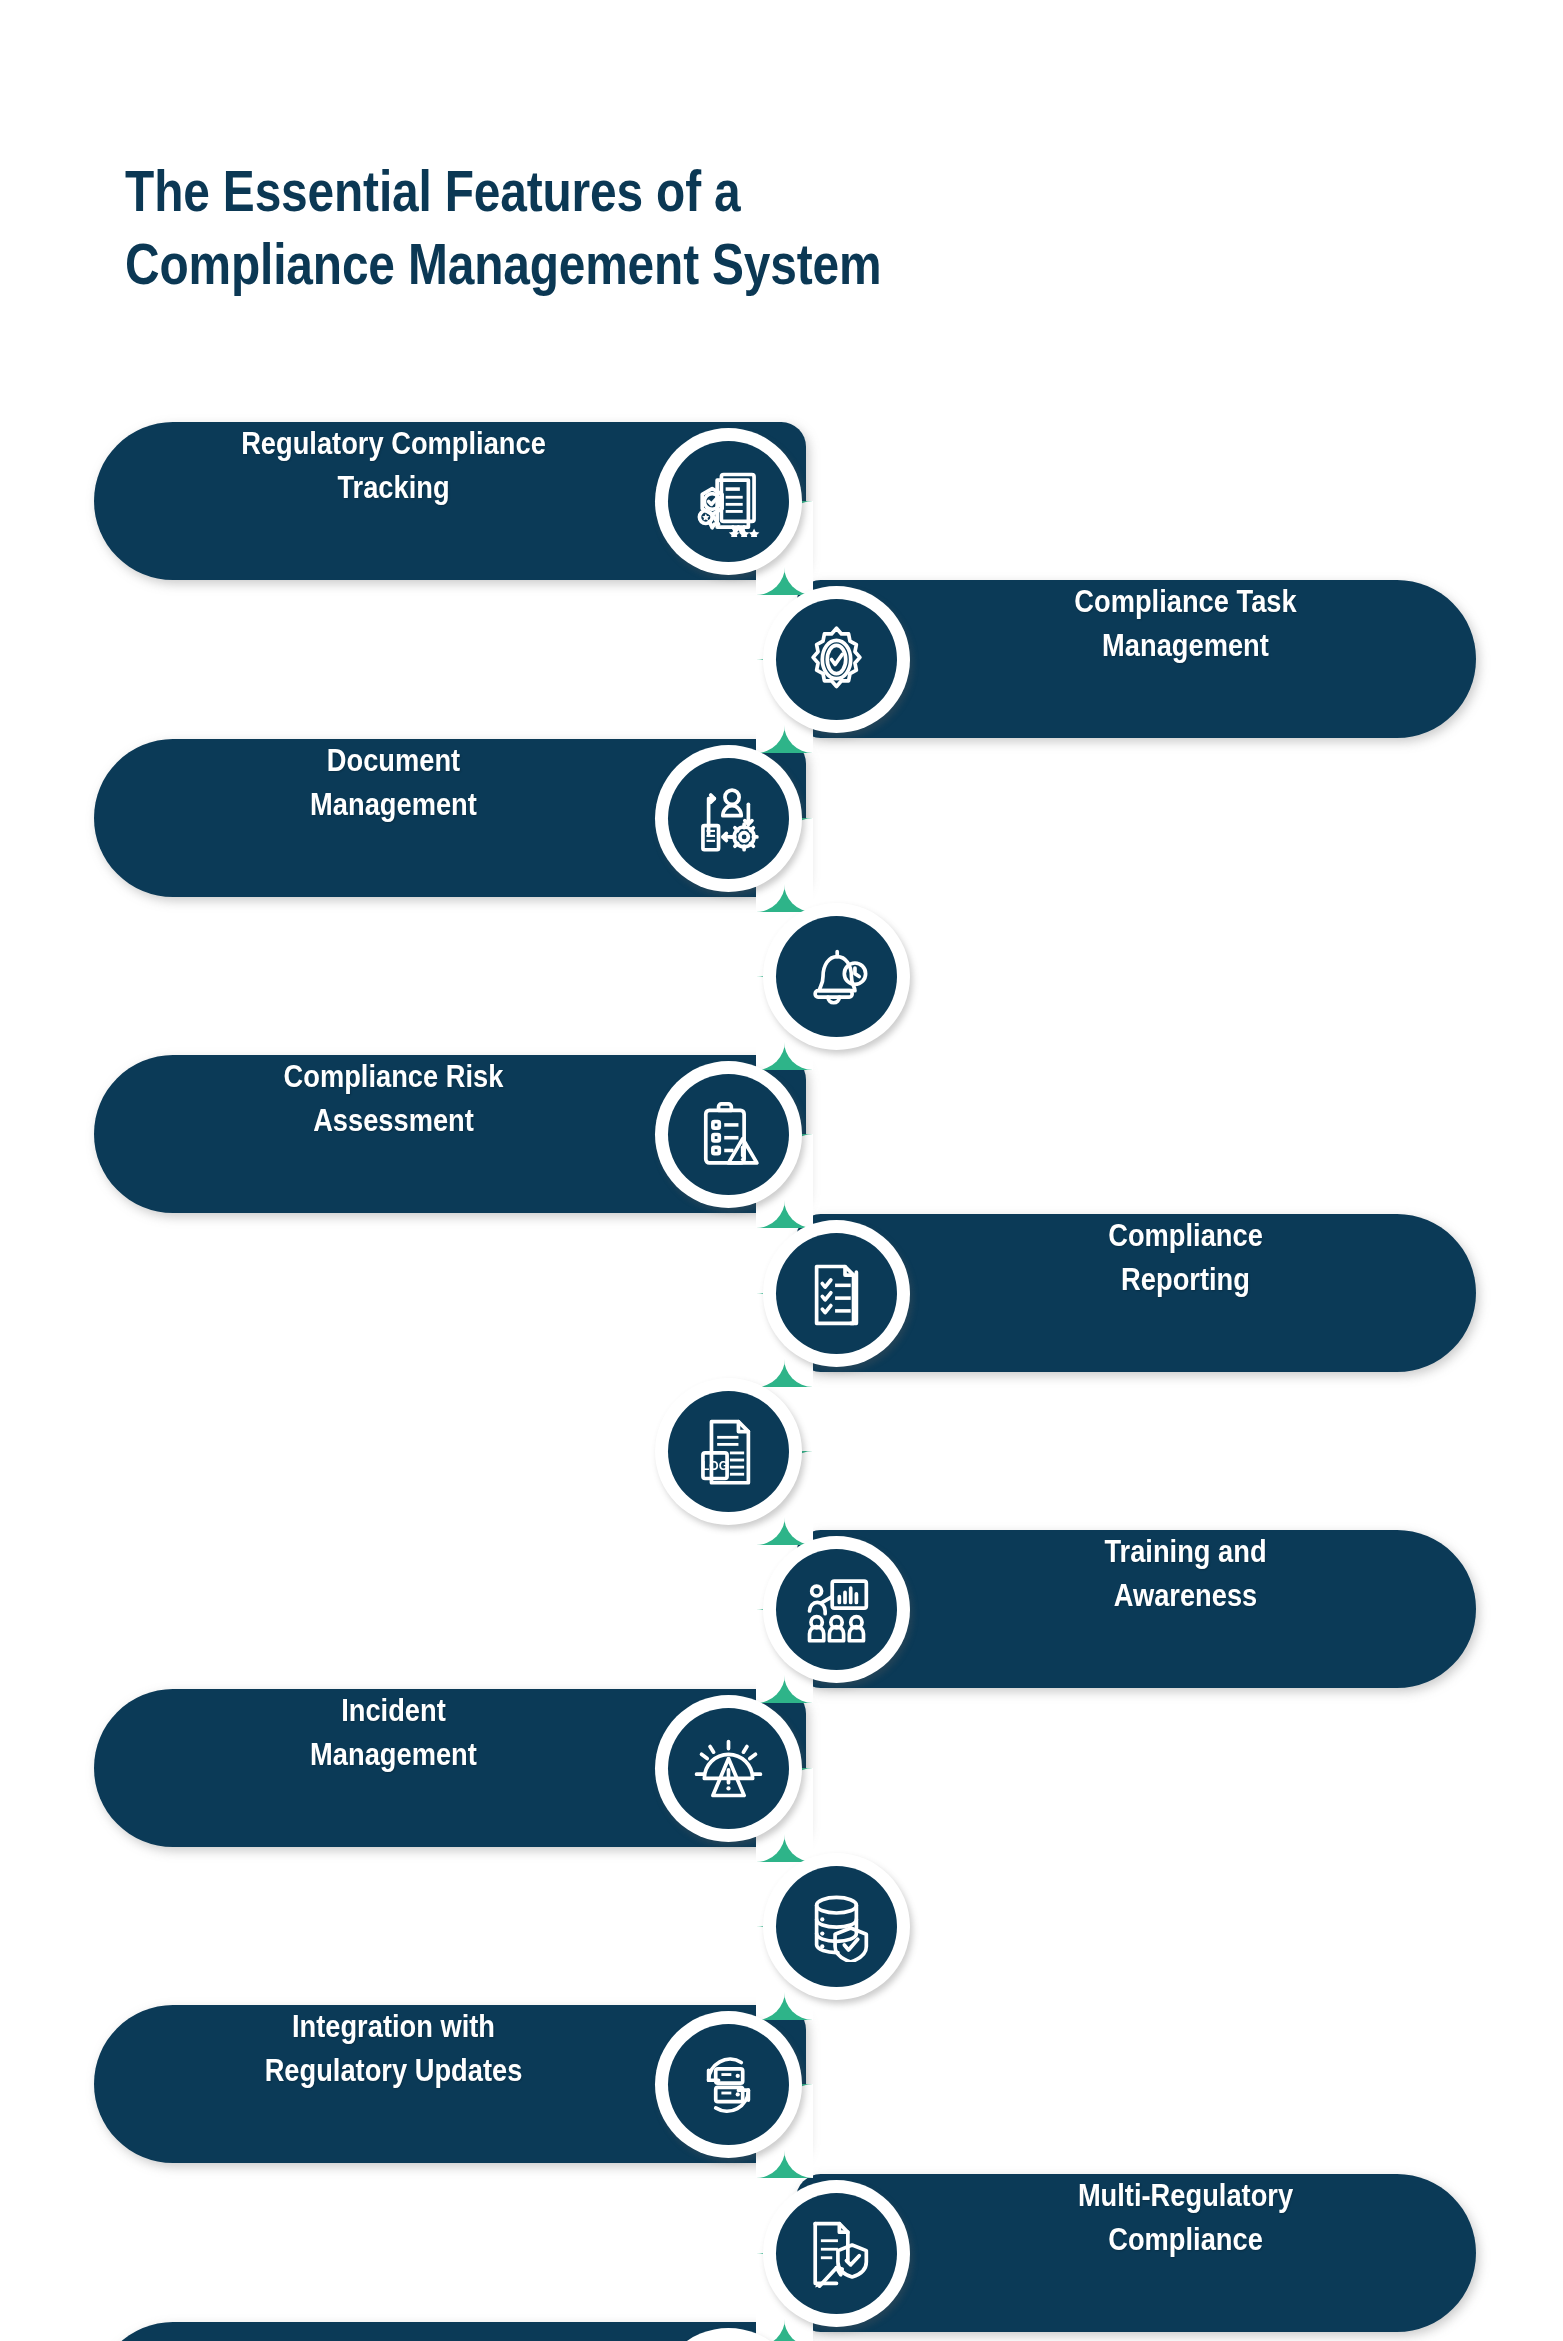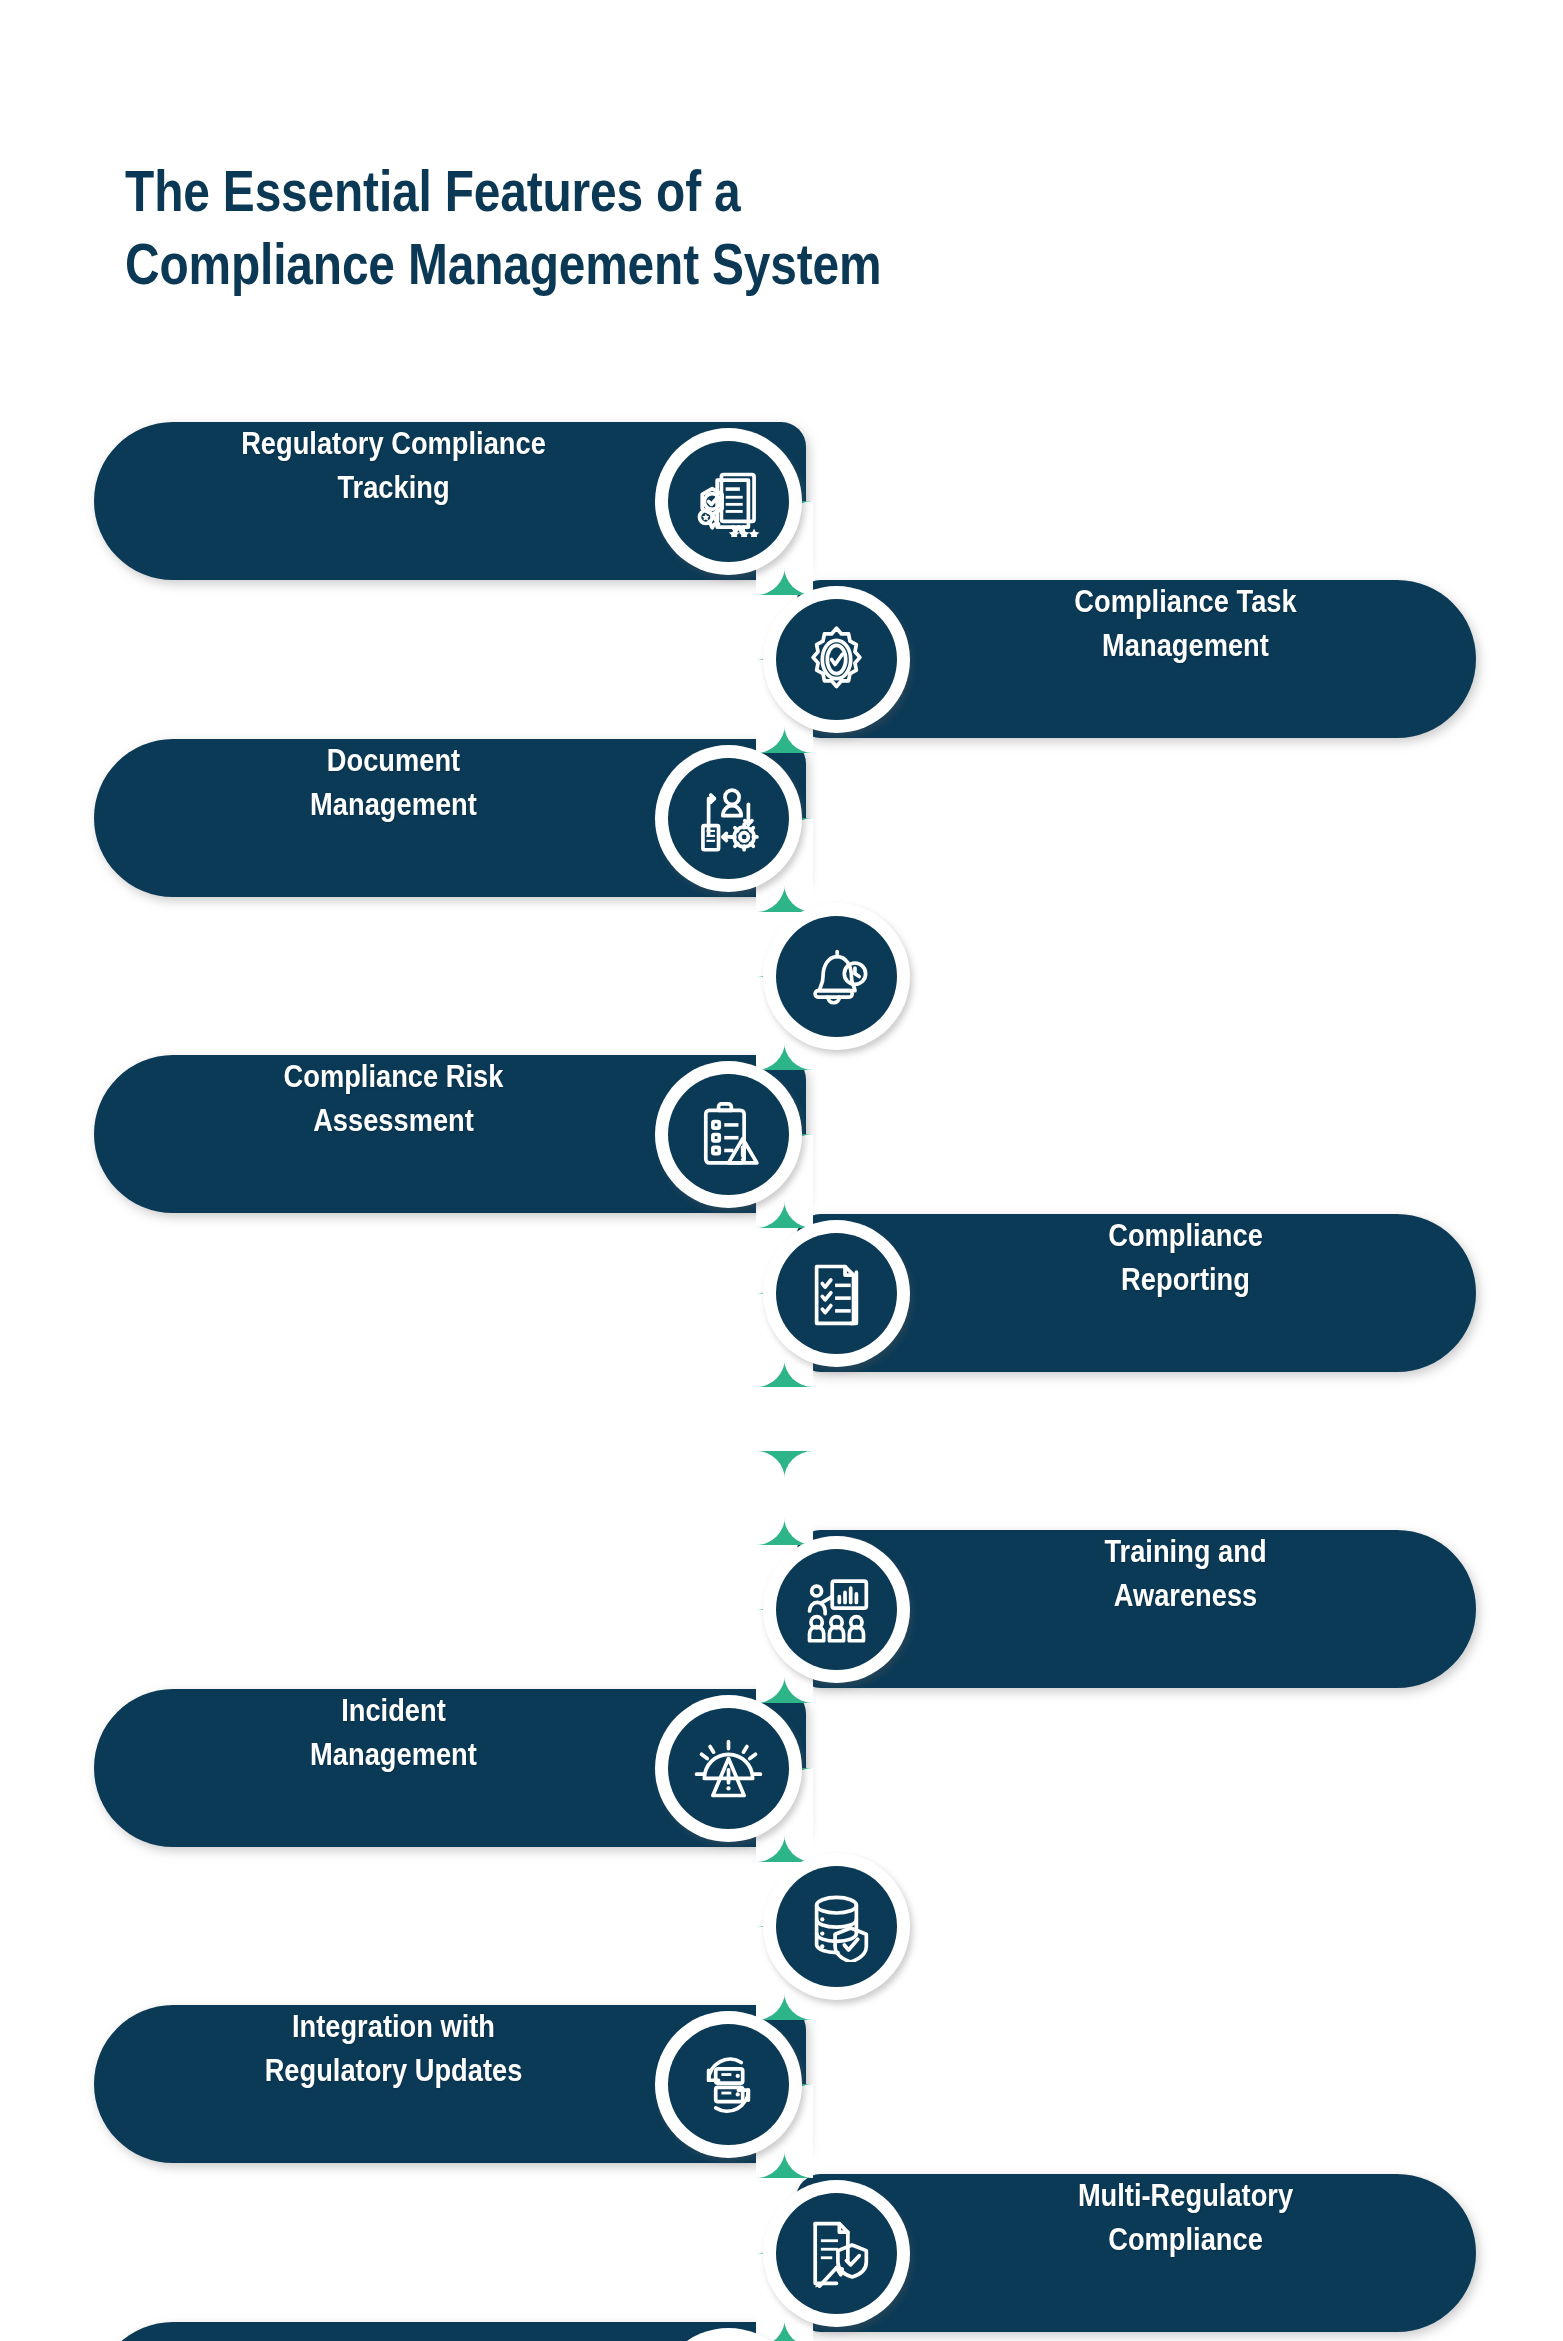--- a/index.html
+++ b/index.html
@@ -308,20 +308,36 @@
               <rect x="48" y="72" width="22" height="5" class="f"></rect>
             </svg>
           </div>
         </div>
       </div>
       <div class="row left" style="top: 950px;">
         <div class="connector" style="top: 79px;">
           <div class="corner-mask" style="left: -0.5px; top: 0px; width: 29px; height: 94px; border-radius: 0px 47px 47px 0px; background: rgb(255, 255, 255);"></div>
           <div class="corner-mask" style="right: -0.5px; top: 0px; width: 29px; height: 94px; border-radius: 47px 0px 0px 47px; background: rgb(255, 255, 255);"></div>
         </div>
+        <div class="badge">
+          <div class="badge-inner">
+            <svg viewBox="0 0 100 100">
+              <path d="M26 8 h38 l14 14 v72 h-52z"></path>
+              <path d="M64 8 v14 h14"></path>
+              <rect x="34" y="28" width="30" height="4" class="f"></rect>
+              <rect x="34" y="38" width="30" height="4" class="f"></rect>
+              <rect x="52" y="50" width="20" height="4" class="f"></rect>
+              <rect x="52" y="60" width="20" height="4" class="f"></rect>
+              <rect x="52" y="70" width="20" height="4" class="f"></rect>
+              <rect x="52" y="80" width="20" height="4" class="f"></rect>
+              <rect x="14" y="52" width="34" height="36" rx="3"></rect>
+              <text x="31" y="76" font-size="17" font-family="Liberation Sans, sans-serif" font-weight="bold" text-anchor="middle" class="f">LOG</text>
+            </svg>
+          </div>
+        </div>
       </div>
       <div class="row right" style="top: 1108px;">
         <div class="connector" style="top: 79px;">
           <div class="corner-mask" style="left: -0.5px; top: 0px; width: 29px; height: 94px; border-radius: 0px 47px 47px 0px; background: rgb(255, 255, 255);"></div>
           <div class="corner-mask" style="right: -0.5px; top: 0px; width: 29px; height: 94px; border-radius: 47px 0px 0px 47px; background: rgb(255, 255, 255);"></div>
         </div>
         <div class="pill">
           <div class="pill-label">Training and
 Awareness</div>
         </div>

